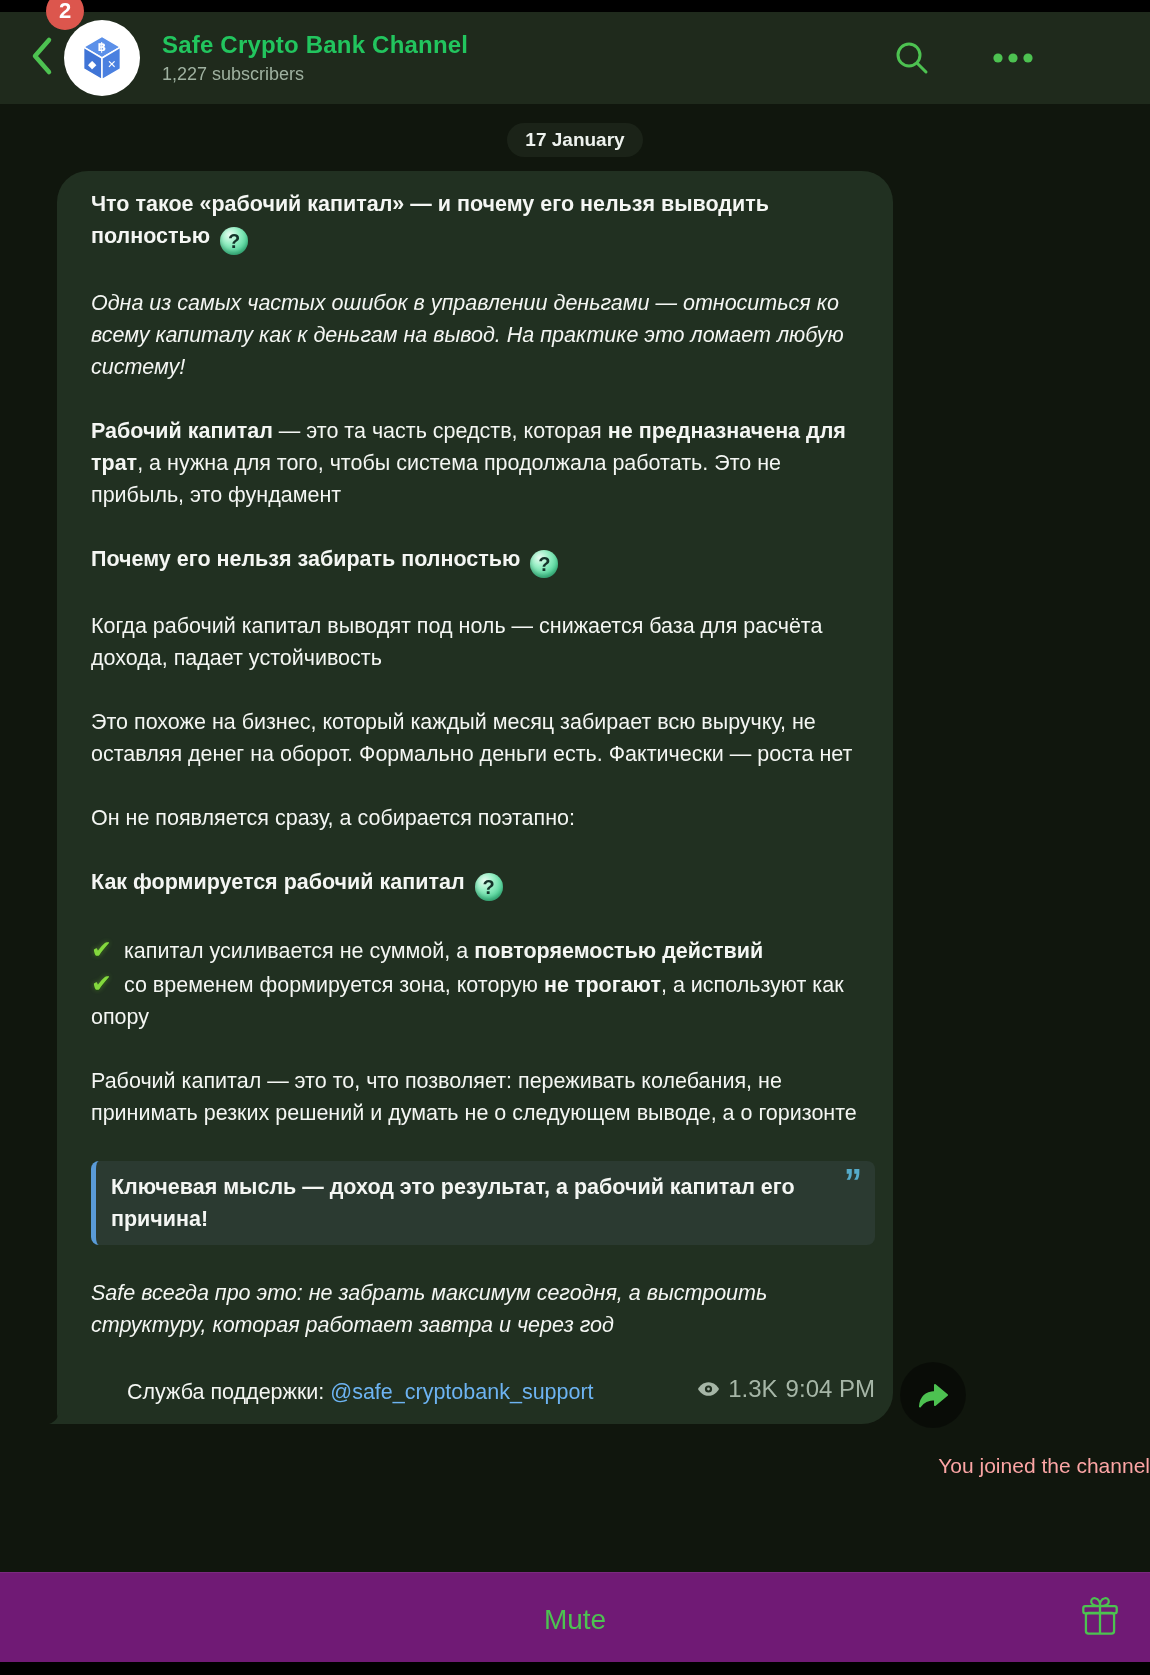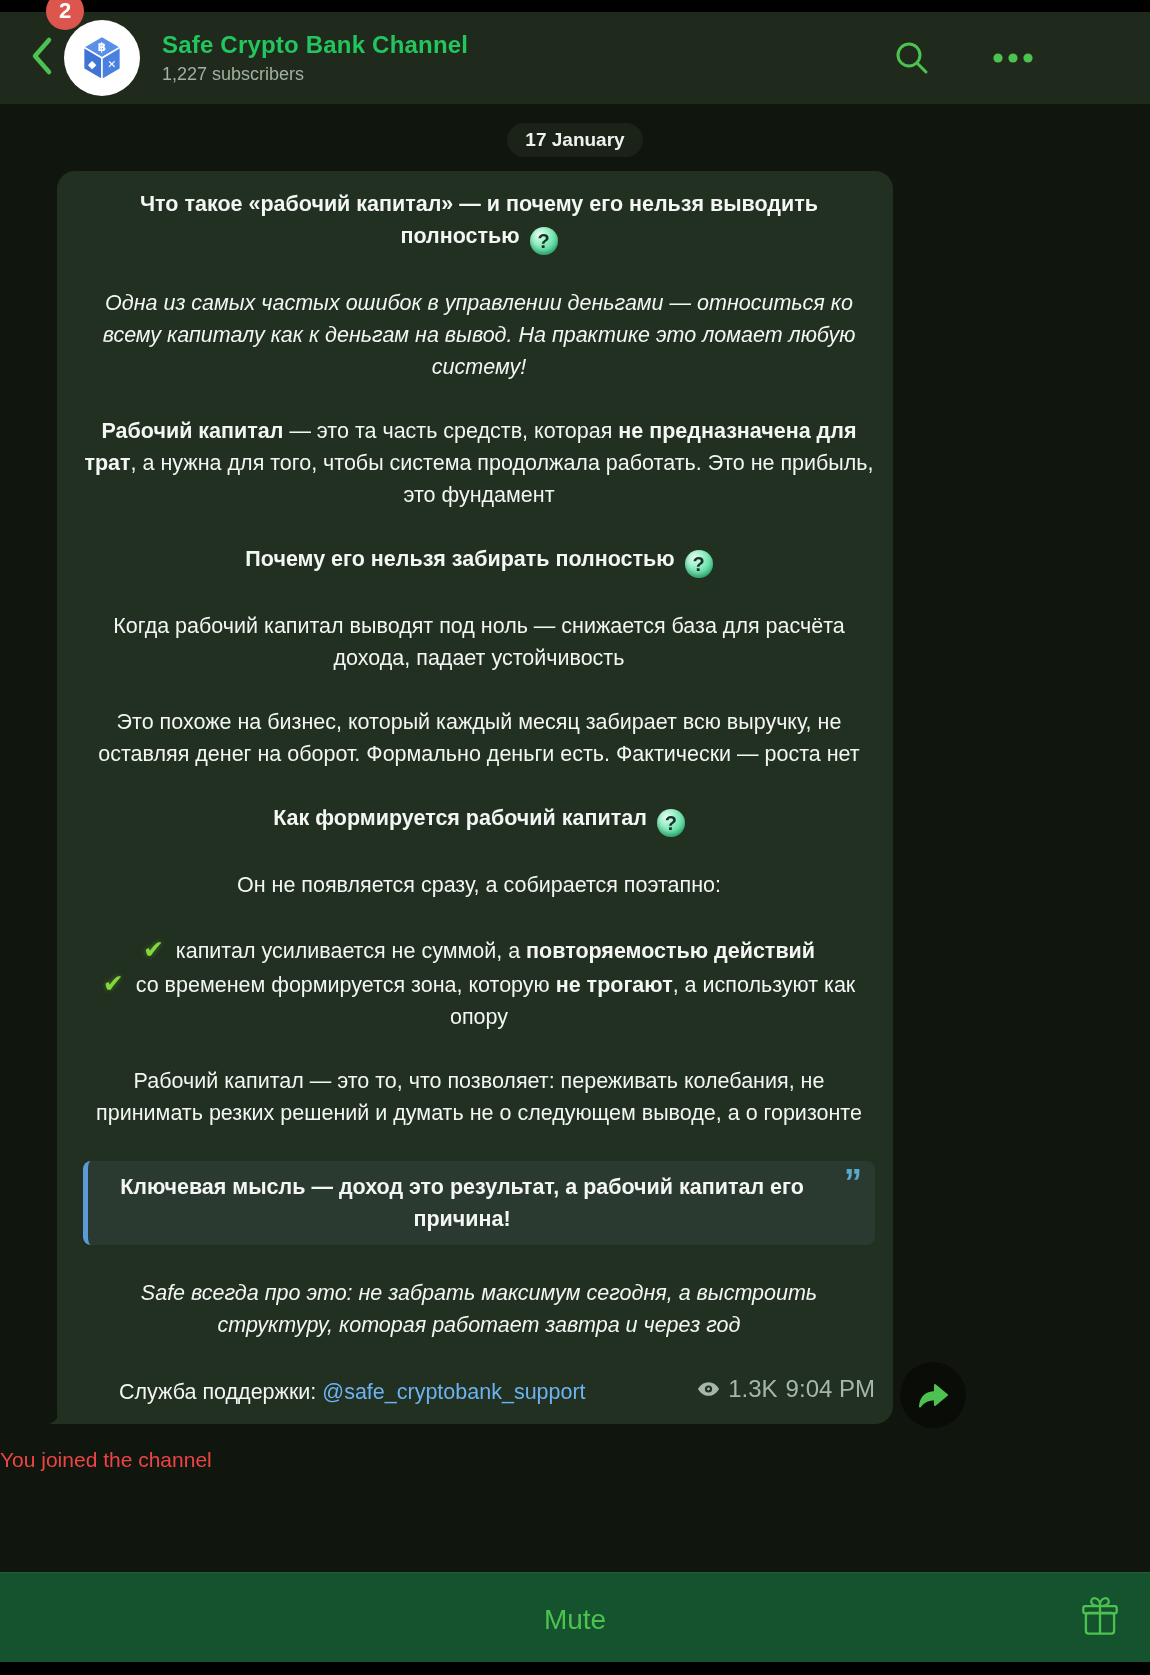--- a/index.html
+++ b/index.html
@@ -31,22 +31,22 @@
   .icon-btn{background:none;border:none;padding:0;cursor:pointer;display:flex;align-items:center;}
   
   .chat{position:absolute;top:104px;bottom:102px;left:0;right:0;}
   .date-chip-row{display:flex;justify-content:center;margin-top:19px;}
   .date-chip{
     background:#1b2318;color:#eef2ee;font-size:19px;font-weight:600;
     padding:6px 18px;border-radius:18px;
   }
   .bubble-wrap{position:relative;width:836px;margin:14px 0 0 57px;}
   .bubble{
-    position:relative;background:#213021;border-radius:18px;border-bottom-left-radius:10px;
-    padding:17px 18px 16px 26px;font-size:21.5px;line-height:32px;color:#f4f6f3;text-align:center;
+    position:relative;background:#213021;border-radius:31px;border-bottom-left-radius:10px;
+    padding:17px 18px 16px 34px;font-size:21.5px;line-height:32px;color:#f4f6f3;
   }
   .tail{position:absolute;left:-11px;bottom:0;}
   .para{margin:0;}
   .para + .para, .group{margin-top:32px;}
   .run.b{font-weight:700;}
   .run.i{font-style:italic;}
   .run.link{color:#6db3f2;cursor:pointer;}
   .run.eq{
     display:inline-flex;width:28px;height:28px;border-radius:50%;
     background:radial-gradient(circle at 35% 28%,#eafcf2 0%,#9bf0c7 32%,#57d79e 68%,#2fae78 100%);
@@ -66,24 +66,24 @@
     position:absolute;top:4px;right:13px;font-size:36px;line-height:1;
     color:#55abc9;font-weight:900;
   }
   .support-row{margin-top:32px;display:flex;justify-content:space-between;align-items:flex-end;gap:16px;margin-left:36px;}
   .msg-meta{display:flex;align-items:center;gap:8px;white-space:nowrap;color:#a6b6a7;font-size:24px;padding-bottom:3px;}
   .share-btn{
     position:absolute;right:-73px;bottom:-4px;width:66px;height:66px;border-radius:50%;
     background:rgba(0,0,0,.42);border:none;cursor:pointer;
     display:flex;align-items:center;justify-content:center;
   }
-  .system-note{margin-top:24px;text-align:left;font-size:21px;color:#ef4444;}
+  .system-note{margin-top:30px;text-align:right;font-size:21px;color:#fca5a5;}
   
   .footer{
-    position:absolute;left:0;right:0;bottom:0;height:102px;background:#14532d;
+    position:absolute;left:0;right:0;bottom:0;height:102px;background:#701a75;
     border-top:1px solid rgba(255,255,255,.07);
   }
   .mute-btn{
     position:absolute;left:50%;top:30px;transform:translateX(-50%);
     background:none;border:none;color:#4dc251;font-size:28px;cursor:pointer;
     font-family:inherit;
   }
   .gift-btn{position:absolute;right:26px;top:20px;background:none;border:none;padding:0;cursor:pointer;}
   .bottom-strip{position:absolute;left:0;right:0;bottom:0;height:13px;background:#000;}
 </style>
@@ -143,22 +143,22 @@
         <svg class="tail" width="22" height="20" viewBox="0 0 22 20">
           <path d="M22 0 V20 H3 C9 18 12.5 13.5 13.5 7 L14 0 Z" fill="#213021"></path>
         </svg>
 
         <div class="para"><span class="run b">Что такое «рабочий капитал» — и почему его нельзя выводить полностью </span><span class="run eq">?</span></div>
         <div class="para"><span class="run i">Одна из самых частых ошибок в управлении деньгами — относиться ко всему капиталу как к деньгам на вывод. На практике это ломает любую систему!</span></div>
         <div class="para"><span class="run b">Рабочий капитал</span><span class="run"> — это та часть средств, которая </span><span class="run b">не предназначена для трат</span><span class="run">, а нужна для того, чтобы система продолжала работать. Это не прибыль, это фундамент</span></div>
         <div class="para"><span class="run b">Почему его нельзя забирать полностью </span><span class="run eq">?</span></div>
         <div class="para"><span class="run">Когда рабочий капитал выводят под ноль — снижается база для расчёта дохода, падает устойчивость</span></div>
         <div class="para"><span class="run">Это похоже на бизнес, который каждый месяц забирает всю выручку, не оставляя денег на оборот. Формально деньги есть. Фактически — роста нет</span></div>
+        <div class="para"><span class="run">Он не появляется сразу, а собирается поэтапно:</span></div>
         <div class="para"><span class="run b">Как формируется рабочий капитал </span><span class="run eq">?</span></div>
-        <div class="para"><span class="run">Он не появляется сразу, а собирается поэтапно:</span></div>
 
         <div class="group">
           <div><span class="run ec">✔</span><span class="run"> капитал усиливается не суммой, а </span><span class="run b">повторяемостью действий</span></div>
           <div><span class="run ec">✔</span><span class="run"> со временем формируется зона, которую </span><span class="run b">не трогают</span><span class="run">, а используют как опору</span></div>
         </div>
 
         <div class="group"><span class="run">Рабочий капитал — это то, что позволяет: переживать колебания, не принимать резких решений и думать не о следующем выводе, а о горизонте</span></div>
 
         <div class="quote">
           <span class="quote-mark">”</span>

